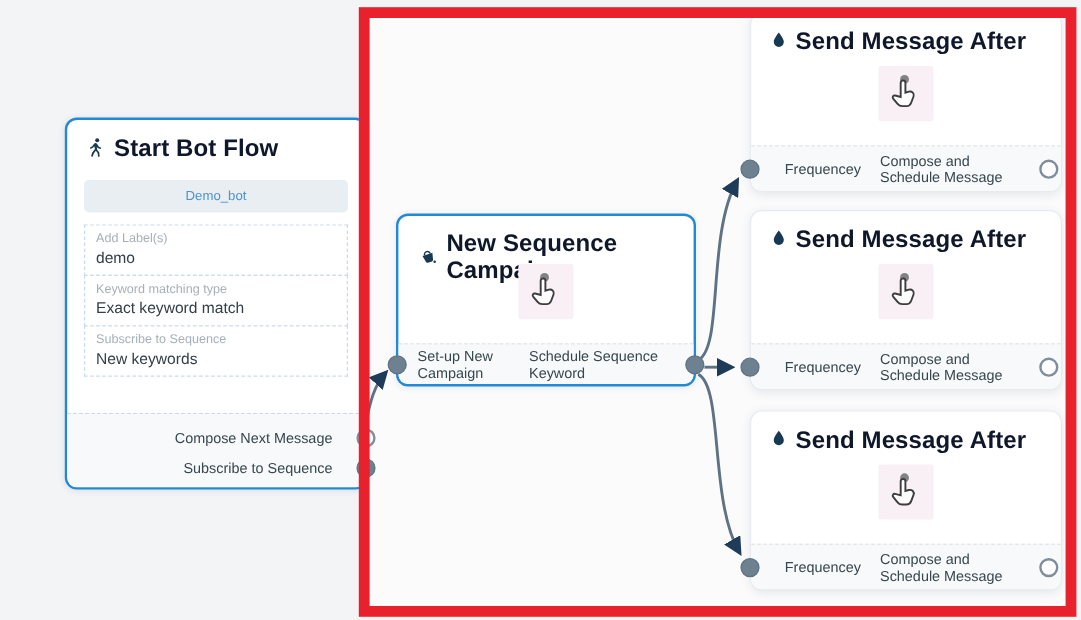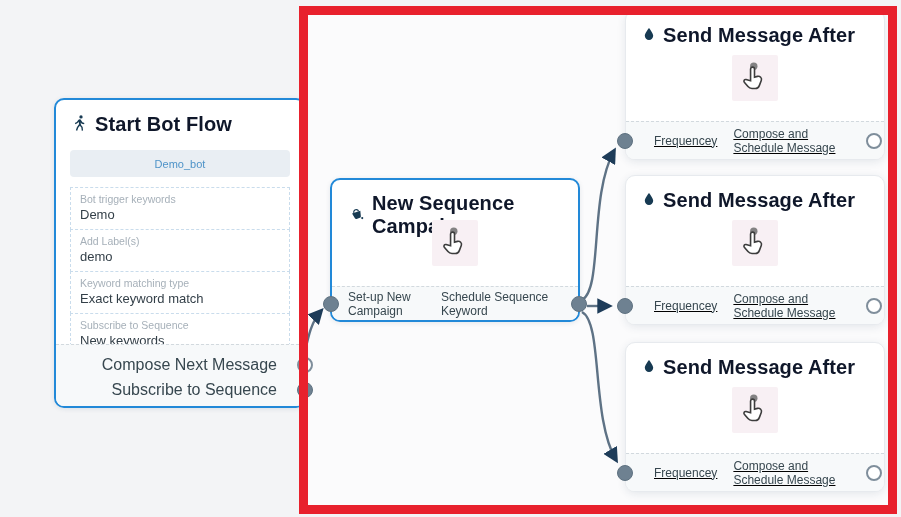--- a/index.html
+++ b/index.html
@@ -35,32 +35,32 @@
   .field .flabel { font-size:10.5px; color:#a6b0b9; line-height:14px; }
   .field .fvalue { font-size:13px; color:#333f48; line-height:17px; }
 
   .footer {
     position:absolute; left:0; right:0; bottom:0;
     background:#f7f9fa; border-top:1px dashed #d2d9de;
     border-radius:0 0 8px 8px;
   }
   .start-footer { height:62px; padding-top:7px; }
   .out-row { position:relative; height:25px; display:flex; align-items:center; justify-content:flex-end; padding-right:27px; }
-  .out-row .plabel { font-size:16px; color:#37474f; }
+  .out-row .plabel { font-size:12px; color:#37474f; }
 
   .port { position:absolute; width:16px; height:16px; border-radius:50%; z-index:4; }
   .port.filled { background:#6e8191; border:1px solid #5f7281; }
   .port.empty  { background:#ffffff; border:2px solid #7f8e9b; }
   .port.r-edge { right:-9px; top:50%; transform:translateY(-50%); }
   .port.l-edge { left:-9px;  top:50%; transform:translateY(-50%); }
   .port.r-in   { right:2px;  top:50%; transform:translateY(-50%); }
 
   .bar-footer { height:34px; display:flex; align-items:center; justify-content:space-between; padding:0 16px; }
   .bar-footer .plabel { font-size:12px; color:#37474f; }
-  .msg-footer { height:38px;text-decoration:underline; }
+  .msg-footer { height:38px; }
   .msg-footer .plabel.left { margin-left:12px; }
   .msg-footer .plabel.right { margin-right:14px;margin-left:16px; }
 
   .hand-box {
     position:absolute; left:50%; transform:translateX(-50%);
     width:46px; height:46px; background:#f8f0f4; border-radius:2px;
     display:flex; align-items:center; justify-content:center;
   }
 </style>
 </head>
@@ -90,24 +90,20 @@
         <path d="M12.6 7.2 c-1.2-.4-2.5 0-3.2 1l-2.2 3-2.9 1.6 .9 1.7 3.3-1.8 1.3-1.7 .9 3.4 -3.4 4.6 -1.5 4.5 2 .7 1.5-4.2 2.5-3.2 2.2 2.7 .6 4.7 2-.3 -.6-5.3 -2.4-3 -.7-3.6 1.7 1.7 3.5 .9 .5-1.8 -3-1 -2-3.1 c-.3-.5-.7-.9-1-1.1z" fill="#173a52"></path>
       </svg>
     </span>
     <span class="ttl">Start Bot Flow</span>
   </div>
 
   <div class="bot-pill">Demo_bot</div>
 
   <div class="fields">
     <div class="field">
-      <div class="flabel">Bot trigger keywords</div>
-      <div class="fvalue">Demo</div>
-    </div>
-    <div class="field">
       <div class="flabel">Add Label(s)</div>
       <div class="fvalue">demo</div>
     </div>
     <div class="field">
       <div class="flabel">Keyword matching type</div>
       <div class="fvalue">Exact keyword match</div>
     </div>
     <div class="field">
       <div class="flabel">Subscribe to Sequence</div>
       <div class="fvalue">New keywords</div>

